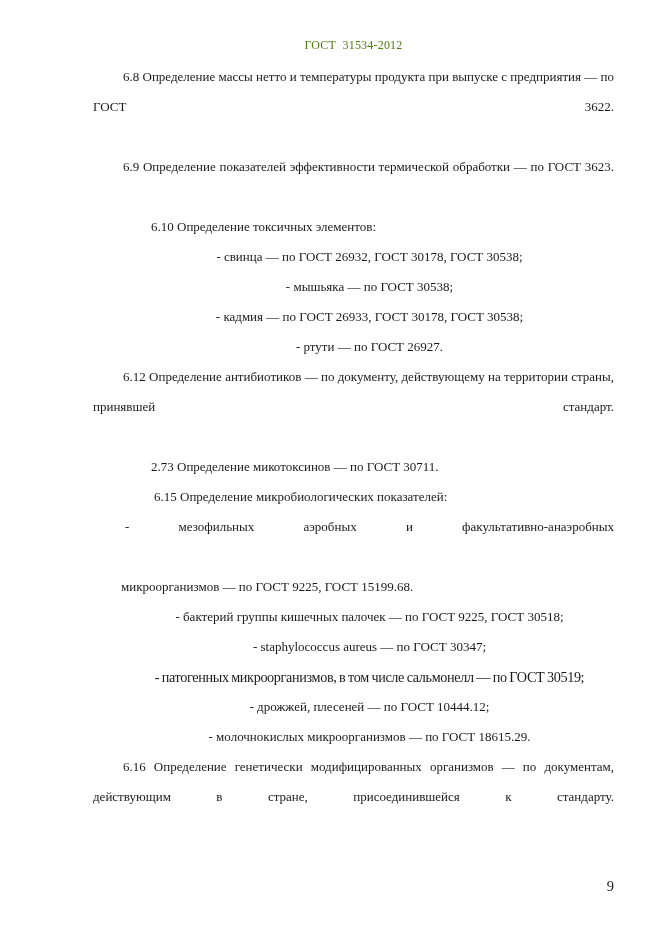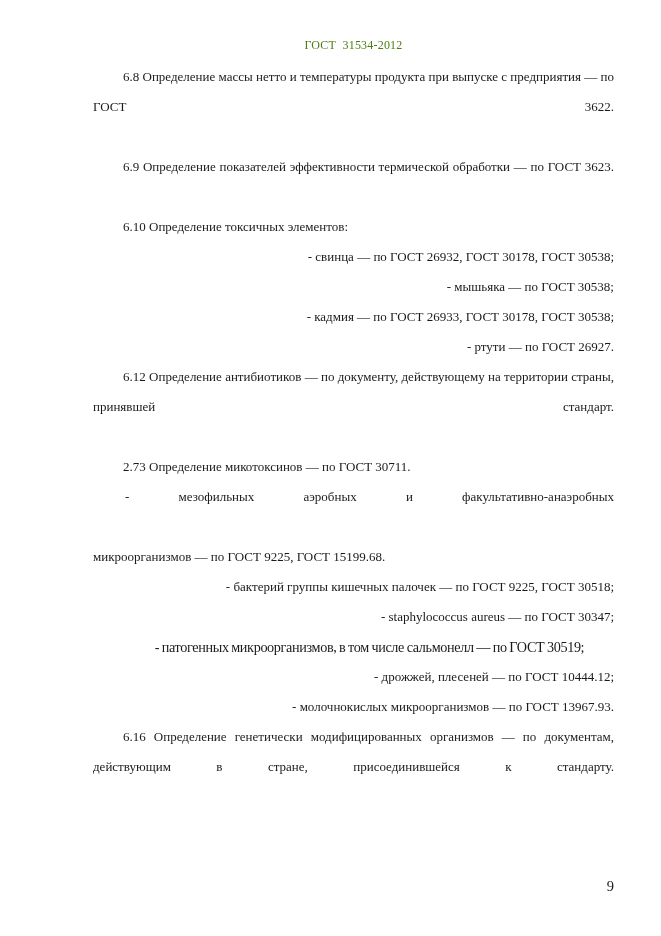--- a/index.html
+++ b/index.html
@@ -50,35 +50,36 @@
     hyphens: none;
   }
   
   .para::after {
     content: "";
     display: inline-block;
     width: 100%;
   }
   .para.nojust {
     text-align: left;
+    margin-left: 28px;
   }
   .para.nojust::after { content: none; }
 
   
   .clause {
     text-indent: 30px;
   }
   .clause-wide {
     text-indent: 33px;
   }
 
   
   .item {
     text-indent: 32px;
-    text-align: right;
+    text-align: center;
   }
   .item::after { content: none; }
 
   
   .stretched {
     text-indent: 32px;
     text-align: justify;
   }
   .stretched::after {
     content: "";
@@ -133,34 +134,35 @@
     <p class="para item">- кадмия — по  ГОСТ 26933, ГОСТ 30178, ГОСТ 30538;</p>
 
     <p class="para item">- ртути — по ГОСТ 26927.</p>
 
 
     <p class="para clause">6.12 Определение антибиотиков — по  документу, действующему на территории страны, принявшей стандарт.</p>
 
     <p class="para clause nojust">2.73 Определение микотоксинов — по ГОСТ 30711.</p>
 
 
+    <p class="para clause-wide nojust">6.15 Определение микробиологических показателей:</p>
 
     <p class="para stretched">- мезофильных аэробных и факультативно-анаэробных</p>
 
     <p class="para nojust">микроорганизмов — по ГОСТ 9225, ГОСТ 15199.68.</p>
 
     <p class="para item">- бактерий группы кишечных палочек — по ГОСТ 9225, ГОСТ 30518;</p>
 
     <p class="para item latin">- staphylococcus aureus — по ГОСТ 30347;</p>
 
     <p class="para condensed">- патогенных микроорганизмов, в том числе сальмонелл — по ГОСТ 30519;</p>
 
     <p class="para item">- дрожжей, плесеней — по ГОСТ 10444.12;</p>
 
-    <p class="para item">- молочнокислых микроорганизмов — по ГОСТ 13967.93.</p>
+    <p class="para item">- молочнокислых микроорганизмов — по ГОСТ 18615.29.</p>
 
     <p class="para clause">6.16 Определение генетически модифицированных организмов — по документам, действующим в стране, присоединившейся к стандарту.</p>
 
   </div>
 
   <div class="folio">9</div>
 
 </div>
 
 </body></html>

